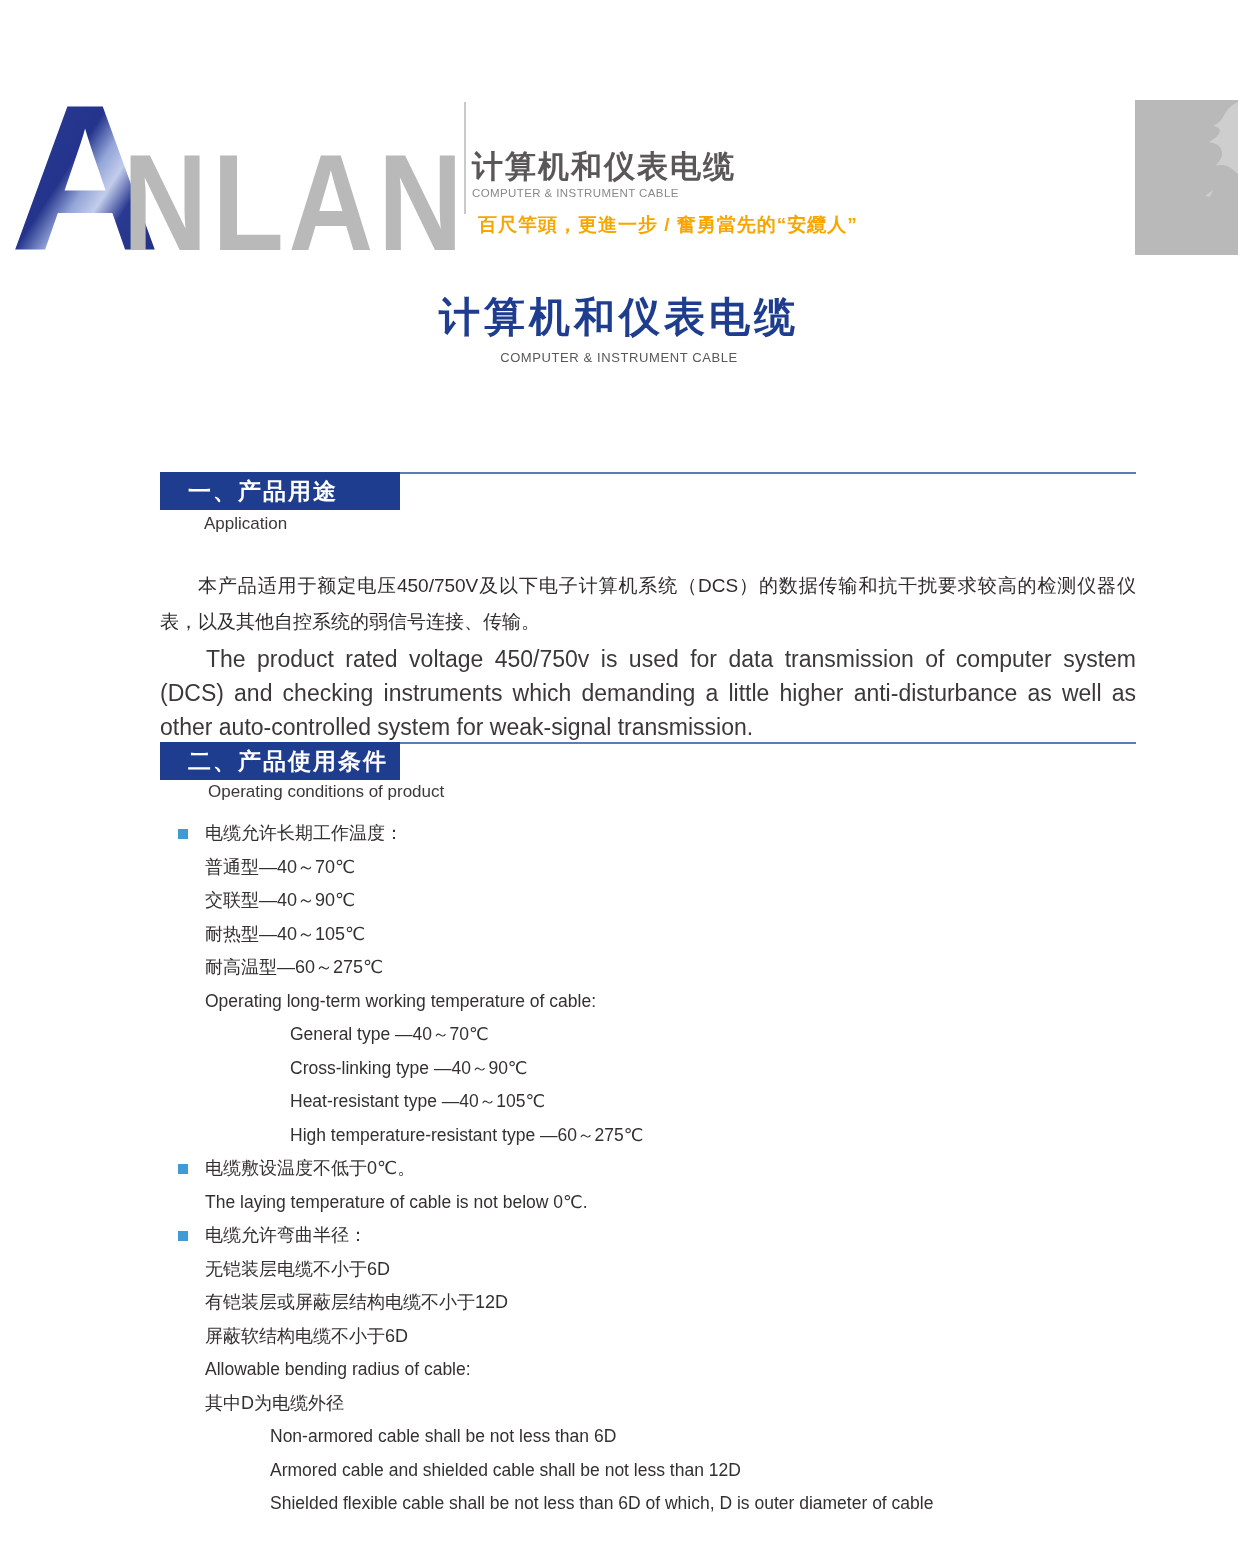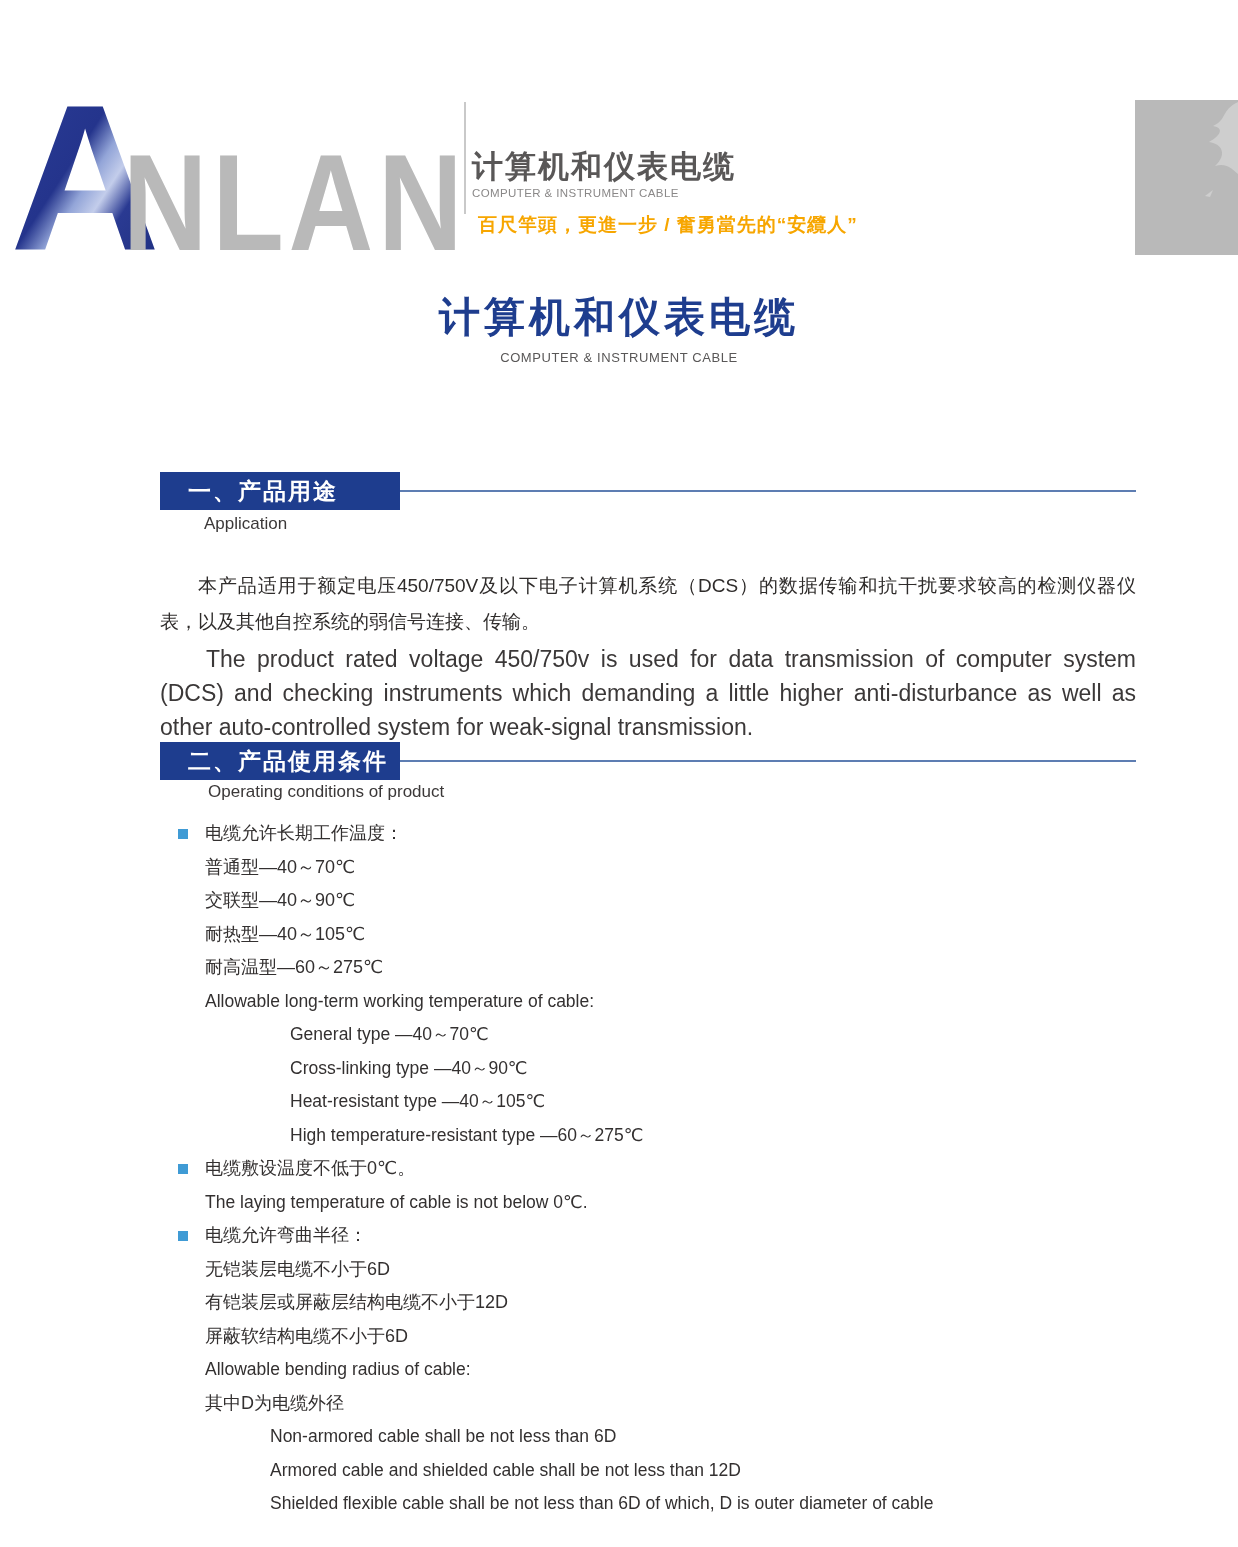--- a/index.html
+++ b/index.html
@@ -17,21 +17,21 @@
   .head-block{position:absolute;left:472px;top:149px;}
   .head-title-cn{font-size:31px;font-weight:bold;color:#595757;letter-spacing:2px;line-height:1.15;}
   .head-title-en{font-size:11.5px;color:#8a8888;margin-top:2px;letter-spacing:0.4px;}
   .head-slogan{font-size:19px;font-weight:bold;color:#f7a600;margin-top:13px;padding-left:6px;letter-spacing:1px;}
   .photo-block{position:absolute;left:1135px;top:100px;width:103px;height:155px;background:#b9b9b9;overflow:hidden;}
   
   .page-title{position:absolute;top:293px;left:0;width:100%;text-align:center;}
   .page-title-cn{font-size:41px;font-weight:bold;color:#1e3d8e;letter-spacing:4px;line-height:1.2;}
   .page-title-en{font-size:13px;color:#595757;margin-top:8px;letter-spacing:0.6px;}
   
-  .sec-head{position:absolute;left:160px;width:976px;display:flex;align-items:center;}
+  .sec-head{position:absolute;left:160px;width:976px;display:flex;}
   .sec-box{width:240px;height:38px;background:#1e3d8e;color:#ffffff;font-size:23px;font-weight:bold;
            display:flex;align-items:center;padding-left:28px;box-sizing:border-box;letter-spacing:2px;flex:0 0 auto;}
   .sec-line{flex:1;height:2px;background:#5d7db2;}
   .sec1-head{top:472px;}
   .sec2-head{top:742px;}
   .sub-en{position:absolute;font-size:17px;color:#3b3838;}
   .application{left:204px;top:514px;}
   .operating{left:208px;top:782px;}
   
   .para{position:absolute;left:160px;width:976px;text-align:justify;margin-top:12px;}
@@ -101,21 +101,21 @@
 </div>
 
 <div class="sub-en operating">Operating conditions of product</div>
 
 <div class="cond-list">
   <div class="li cn"><span class="sq"></span><span>电缆允许长期工作温度：</span></div>
   <div class="li cn"><span>普通型—40～70℃</span></div>
   <div class="li cn"><span>交联型—40～90℃</span></div>
   <div class="li cn"><span>耐热型—40～105℃</span></div>
   <div class="li cn"><span>耐高温型—60～275℃</span></div>
-  <div class="li"><span>Allowable long-term working temperature of cable:</span></div>
+  <div class="li"><span>Operating long-term working temperature of cable:</span></div>
   <div class="li ind1"><span>General type —40～70℃</span></div>
   <div class="li ind1"><span>Cross-linking type —40～90℃</span></div>
   <div class="li ind1"><span>Heat-resistant type —40～105℃</span></div>
   <div class="li ind1"><span>High temperature-resistant type —60～275℃</span></div>
   <div class="li cn"><span class="sq"></span><span>电缆敷设温度不低于0℃。</span></div>
   <div class="li"><span>The laying temperature of cable is not below 0℃.</span></div>
   <div class="li cn"><span class="sq"></span><span>电缆允许弯曲半径：</span></div>
   <div class="li cn"><span>无铠装层电缆不小于6D</span></div>
   <div class="li cn"><span>有铠装层或屏蔽层结构电缆不小于12D</span></div>
   <div class="li cn"><span>屏蔽软结构电缆不小于6D</span></div>

